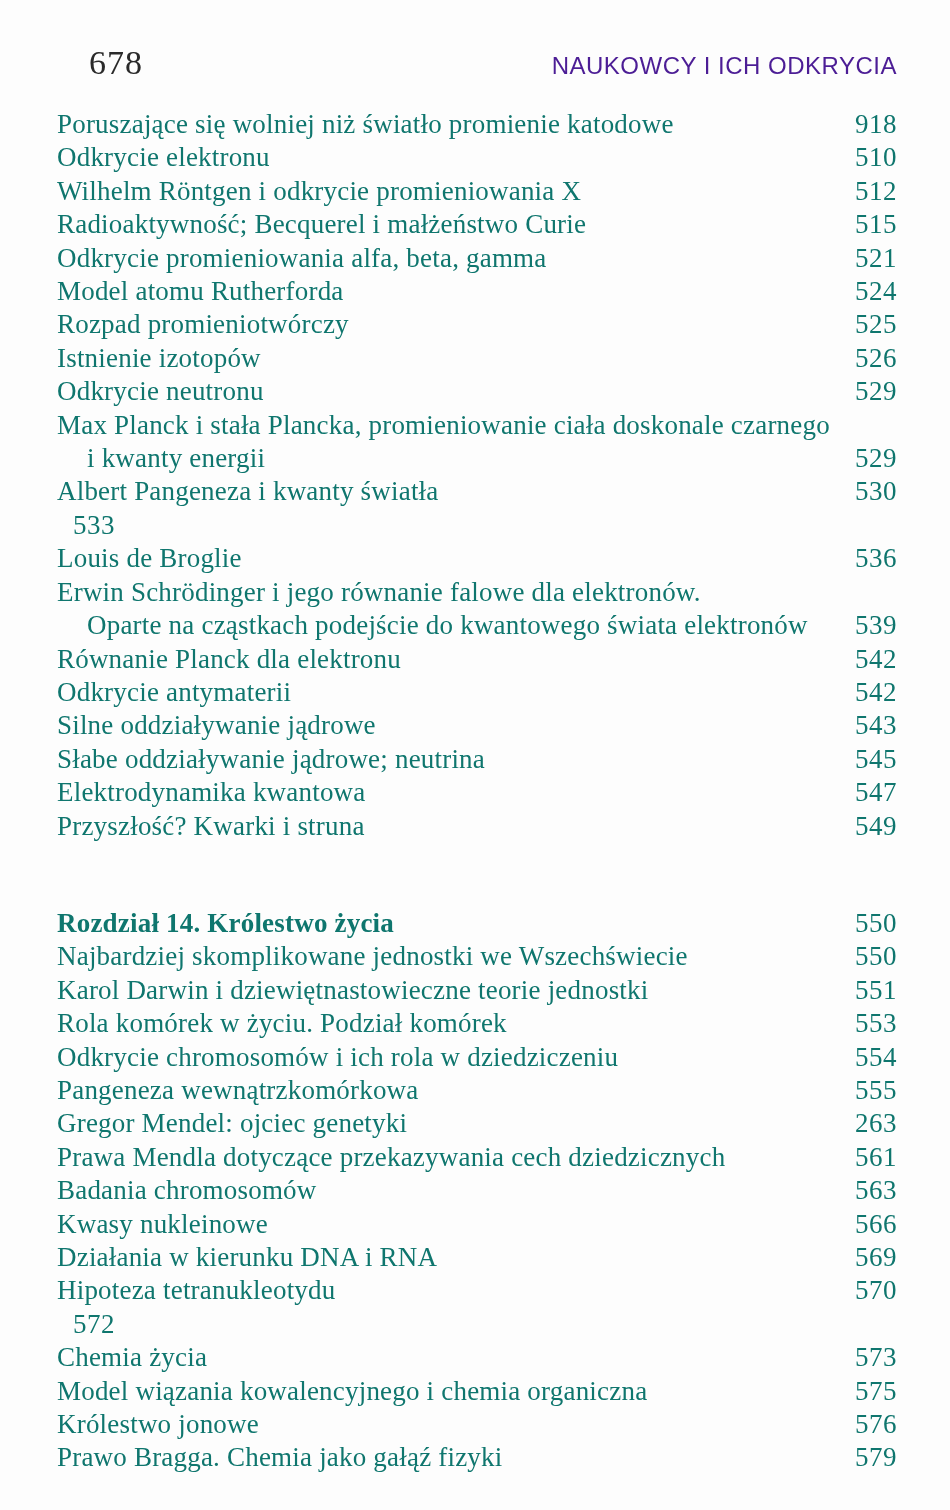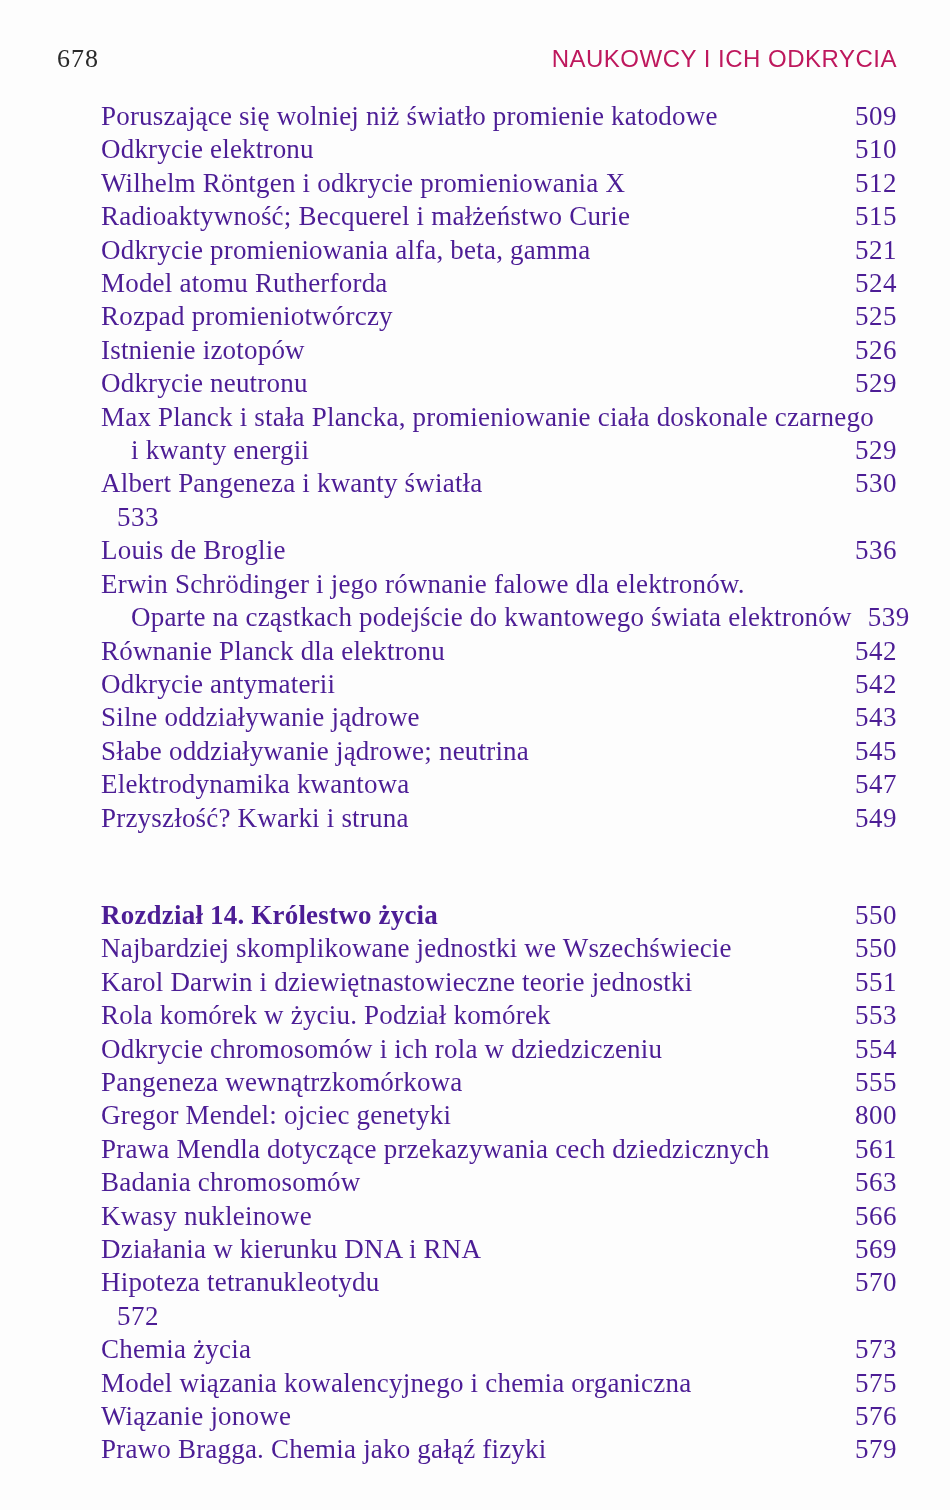--- a/index.html
+++ b/index.html
@@ -23,41 +23,41 @@
     background: #fdfdfd;
   }
   .page-header {
     display: flex;
     justify-content: space-between;
     align-items: baseline;
     margin-bottom: 26px;
   }
   .folio {
     font-family: "Liberation Serif", serif;
-    font-size: 26px;
+    font-size: 34px;
     letter-spacing: 1px;
     color: #2a2a2a;
+    margin-left: 32px;
   }
   .running-title {
     font-family: "Liberation Sans", sans-serif;
     font-size: 24px;
     letter-spacing: 0.5px;
-    color: #be185d;
+    color: #4c1d95;
   }
   .toc-list {
     margin-top: 6px;
   }
   .toc-row {
     display: flex;
     justify-content: space-between;
     align-items: baseline;
     line-height: 33.4px;
     font-size: 27px;
-    color: #4c1d95;
-    margin-left: 44px;
+    color: #0f766e;
   }
   .toc-row .toc-title {
     white-space: nowrap;
     letter-spacing: 0.2px;
   }
   .toc-row .toc-page {
     min-width: 58px;
     text-align: right;
     letter-spacing: 0.5px;
   }
@@ -77,21 +77,21 @@
 <div class="page">
 
   <div class="page-header">
     <span class="folio">678</span>
     <span class="running-title">NAUKOWCY I ICH ODKRYCIA</span>
   </div>
 
   <div class="toc-list" id="toc-list">
       <div class="toc-row">
         <span class="toc-title">Poruszające się wolniej niż światło promienie katodowe</span>
-        <span class="toc-page">509</span>
+        <span class="toc-page">918</span>
       </div>
       <div class="toc-row">
         <span class="toc-title">Odkrycie elektronu</span>
         <span class="toc-page">510</span>
       </div>
       <div class="toc-row">
         <span class="toc-title">Wilhelm Röntgen i odkrycie promieniowania X</span>
         <span class="toc-page">512</span>
       </div>
       <div class="toc-row">
@@ -188,21 +188,21 @@
       <div class="toc-row">
         <span class="toc-title">Odkrycie chromosomów i ich rola w dziedziczeniu</span>
         <span class="toc-page">554</span>
       </div>
       <div class="toc-row">
         <span class="toc-title">Pangeneza wewnątrzkomórkowa</span>
         <span class="toc-page">555</span>
       </div>
       <div class="toc-row">
         <span class="toc-title">Gregor Mendel: ojciec genetyki</span>
-        <span class="toc-page">800</span>
+        <span class="toc-page">263</span>
       </div>
       <div class="toc-row">
         <span class="toc-title">Prawa Mendla dotyczące przekazywania cech dziedzicznych</span>
         <span class="toc-page">561</span>
       </div>
       <div class="toc-row">
         <span class="toc-title">Badania chromosomów</span>
         <span class="toc-page">563</span>
       </div>
       <div class="toc-row">
@@ -222,21 +222,21 @@
       </div>
       <div class="toc-row">
         <span class="toc-title">Chemia życia</span>
         <span class="toc-page">573</span>
       </div>
       <div class="toc-row">
         <span class="toc-title">Model wiązania kowalencyjnego i chemia organiczna</span>
         <span class="toc-page">575</span>
       </div>
       <div class="toc-row">
-        <span class="toc-title">Wiązanie jonowe</span>
+        <span class="toc-title">Królestwo jonowe</span>
         <span class="toc-page">576</span>
       </div>
       <div class="toc-row">
         <span class="toc-title">Prawo Bragga. Chemia jako gałąź fizyki</span>
         <span class="toc-page">579</span>
       </div>
     </div>
 
 </div>
 

